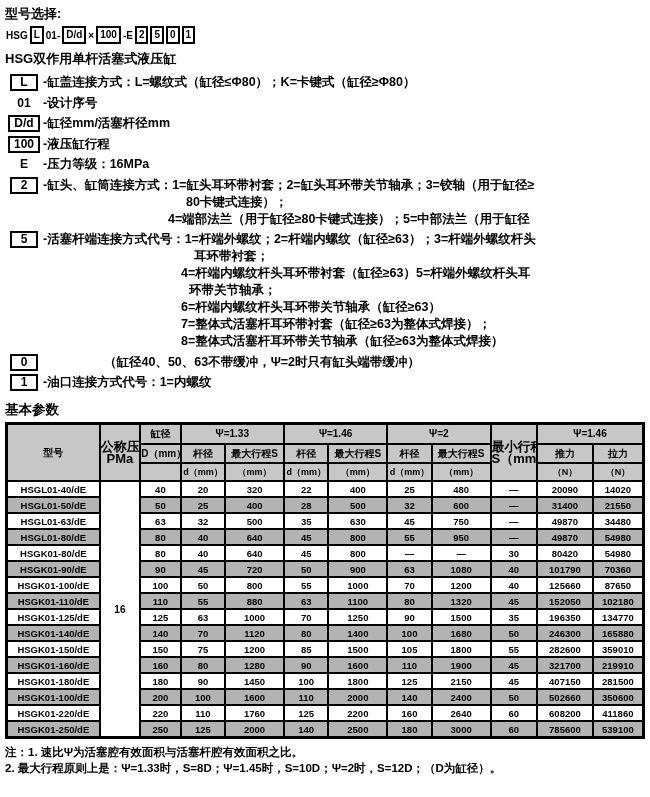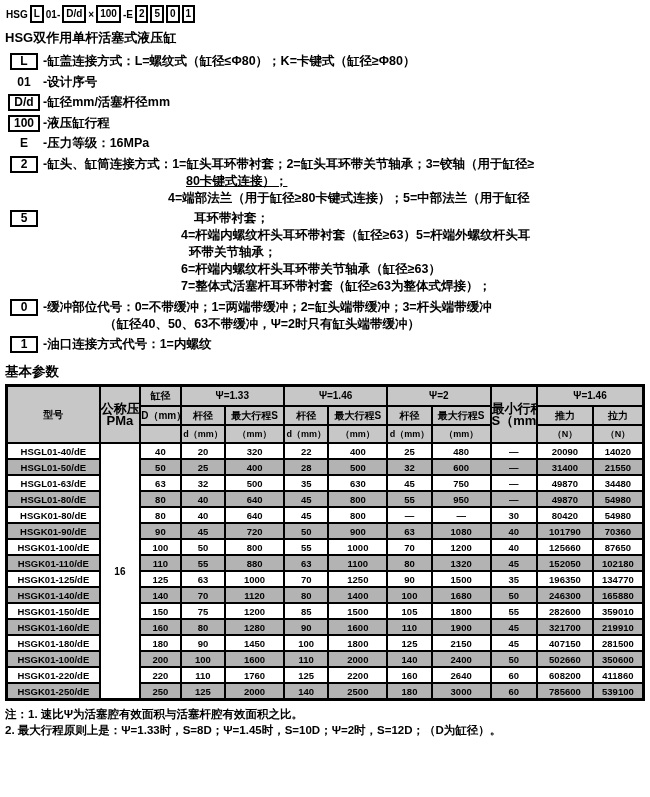--- a/index.html
+++ b/index.html
@@ -29,20 +29,21 @@
   tbody tr.alt td{background:#b3b3b3;}
   td.pressure-cell{background:#fff;font-size:10px;}
   .notes{margin-top:6px;}
   .note-line{font-size:11.5px;line-height:15.5px;white-space:nowrap;}
 </style>
 </head>
 <body>
 
 <div class="page">
 
+  <div class="sec-title">型号选择:</div>
 
   <div class="model-line"><span class="mplain">HSG</span><span class="mbox">L</span><span class="mplain">01-</span><span class="mbox">D/d</span><span class="mplain">×</span><span class="mbox">100</span><span class="mplain">-E</span><span class="mbox">2</span><span class="mbox">5</span><span class="mbox">0</span><span class="mbox">1</span></div>
 
   <div class="subtitle">HSG双作用单杆活塞式液压缸</div>
 
   <div class="legend">
       <div class="legend-item">
         <div class="legend-code"><span class="cbox">L</span></div>
         <div class="legend-lines">
           <div class="legend-line">-缸盖连接方式：L=螺纹式（缸径≤Φ80）；K=卡键式（缸径≥Φ80）</div>
@@ -69,38 +70,39 @@
       <div class="legend-item">
         <div class="legend-code"><span class="cplain">E</span></div>
         <div class="legend-lines">
           <div class="legend-line">-压力等级：16MPa</div>
         </div>
       </div>
       <div class="legend-item">
         <div class="legend-code"><span class="cbox">2</span></div>
         <div class="legend-lines">
           <div class="legend-line">-缸头、缸筒连接方式：1=缸头耳环带衬套；2=缸头耳环带关节轴承；3=铰轴（用于缸径≥</div>
-          <div class="legend-line" style="padding-left: 143px; text-decoration: underline;">80卡键式连接）；</div>
+          <div class="legend-line" style="padding-left: 143px;">80卡键式连接）；</div>
           <div class="legend-line" style="padding-left: 125px;">4=端部法兰（用于缸径≥80卡键式连接）；5=中部法兰（用于缸径</div>
         </div>
       </div>
       <div class="legend-item">
         <div class="legend-code"><span class="cbox">5</span></div>
         <div class="legend-lines">
+          <div class="legend-line">-活塞杆端连接方式代号：1=杆端外螺纹；2=杆端内螺纹（缸径≥63）；3=杆端外螺纹杆头</div>
           <div class="legend-line" style="padding-left: 151px;">耳环带衬套；</div>
           <div class="legend-line" style="padding-left: 138px;">4=杆端内螺纹杆头耳环带衬套（缸径≥63）5=杆端外螺纹杆头耳</div>
           <div class="legend-line" style="padding-left: 146px;">环带关节轴承；</div>
           <div class="legend-line" style="padding-left: 138px;">6=杆端内螺纹杆头耳环带关节轴承（缸径≥63）</div>
           <div class="legend-line" style="padding-left: 138px;">7=整体式活塞杆耳环带衬套（缸径≥63为整体式焊接）；</div>
+          <div class="legend-line" style="padding-left: 138px;">8=整体式活塞杆耳环带关节轴承（缸径≥63为整体式焊接）</div>
         </div>
       </div>
       <div class="legend-item">
         <div class="legend-code"><span class="cbox">0</span></div>
         <div class="legend-lines">
-          <div class="legend-line">-缓冲部位代号：0=不带缓冲；1=两端带缓冲；2=缸头端带缓冲；3=杆头端带缓冲</div>
           <div class="legend-line" style="padding-left: 61px;">（缸径40、50、63不带缓冲，Ψ=2时只有缸头端带缓冲）</div>
         </div>
       </div>
       <div class="legend-item">
         <div class="legend-code"><span class="cbox">1</span></div>
         <div class="legend-lines">
           <div class="legend-line">-油口连接方式代号：1=内螺纹</div>
         </div>
       </div>
     </div>

